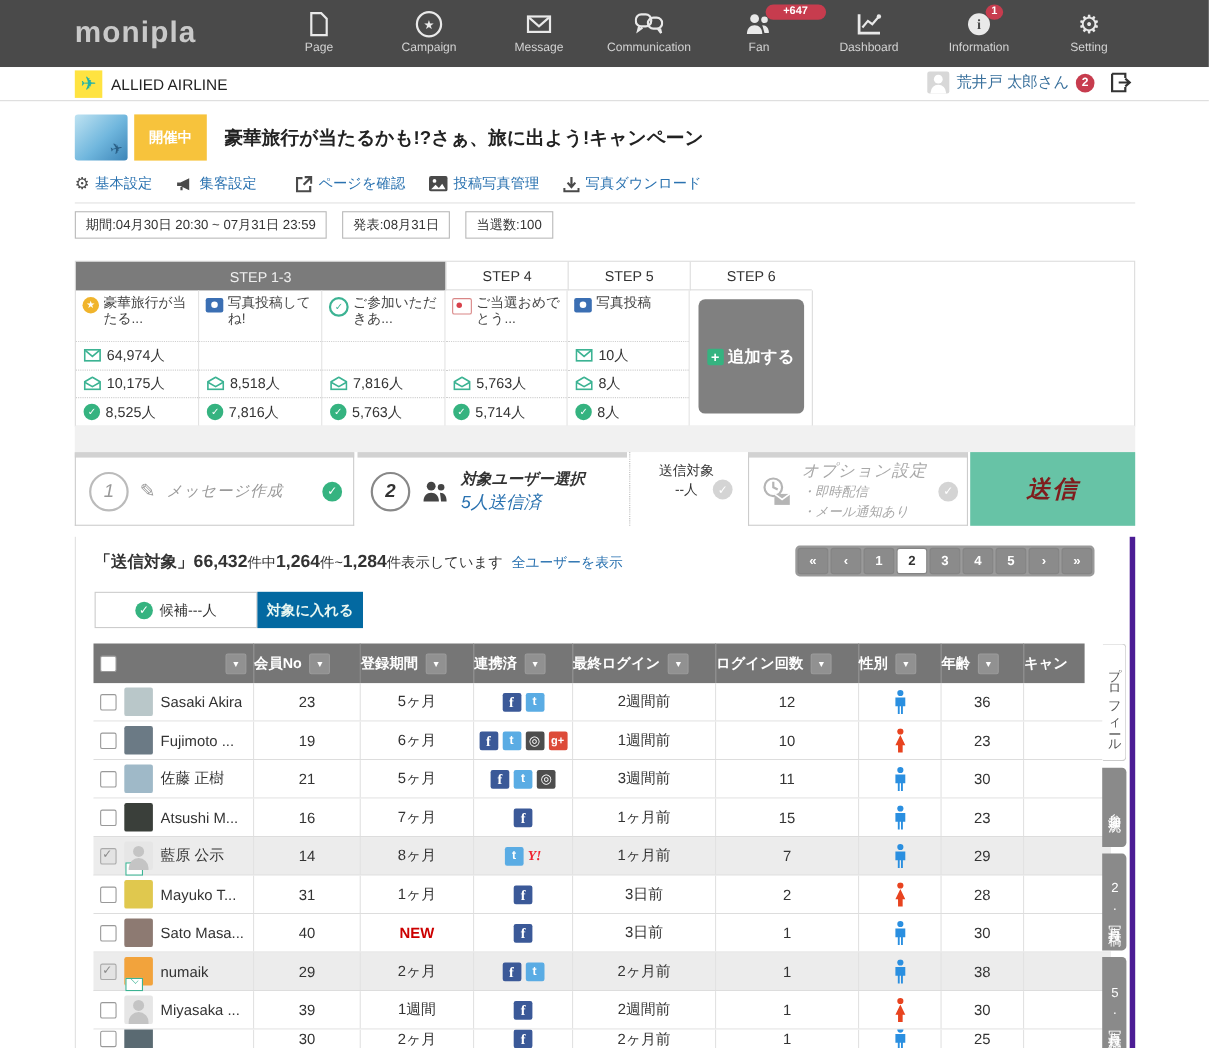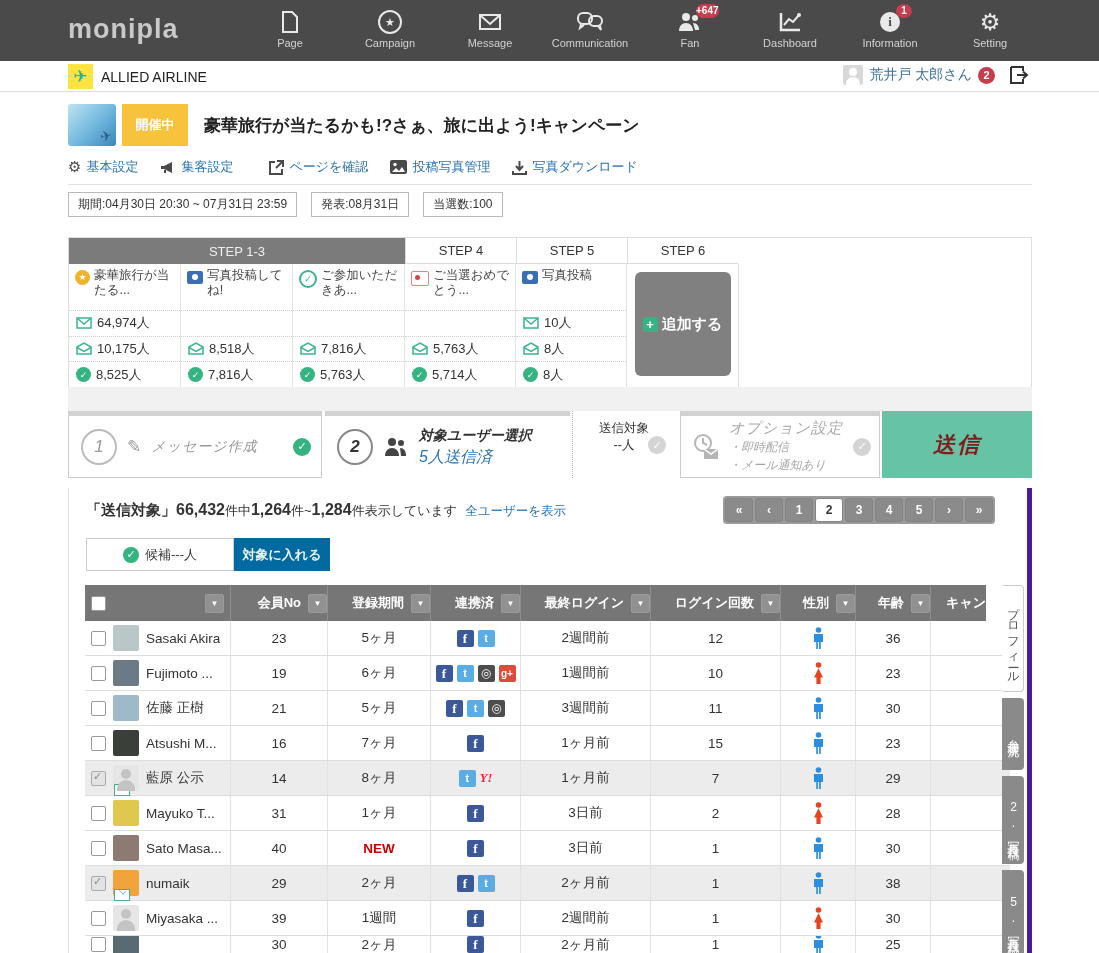--- a/index.html
+++ b/index.html
@@ -8,21 +8,21 @@
 
   
   #topbar{position:absolute;left:0;top:0;width:1099px;height:61px;background:#4a4a4a;}
   #logo{position:absolute;left:68px;top:14px;font-size:27px;font-weight:bold;color:#c9c9c9;letter-spacing:1px;}
   #nav{position:absolute;left:240px;top:0;height:61px;display:flex;}
   .nav-item{width:100px;height:61px;display:flex;flex-direction:column;align-items:center;justify-content:flex-start;
             padding-top:9px;box-sizing:border-box;cursor:pointer;position:relative;}
   .nav-item .nicon{height:26px;display:flex;align-items:center;justify-content:center;color:#e9e9e9;}
   .nav-item .nlabel{font-size:11px;color:#d2d2d2;margin-top:2px;white-space:nowrap;}
   .badge{background:#c73c4e;color:#fff;border-radius:9px;font-size:10px;font-weight:bold;
-         padding:1px 0;line-height:12px;display:inline-block;}
+         padding:1px 16px;line-height:12px;display:inline-block;}
   .nav-badge{position:absolute;top:4px;left:56px;}
   .nav-badge.round{border-radius:50%;width:12px;height:12px;text-align:center;padding:1px 2px;}
   .star-circle{width:20px;height:20px;border:2px solid #e9e9e9;border-radius:50%;
                display:flex;align-items:center;justify-content:center;font-size:11px;color:#e9e9e9;}
   .info-circle{width:20px;height:20px;background:#e9e9e9;border-radius:50%;display:flex;align-items:center;
                justify-content:center;color:#4a4a4a;font-weight:bold;font-size:13px;font-family:"Liberation Serif",serif;}
   .gear-glyph{font-size:23px;line-height:23px;}
 
   
   #userbar{position:absolute;left:0;top:61px;width:1099px;height:30px;background:#fff;border-bottom:1px solid #dcdcdc;}
@@ -126,21 +126,21 @@
   #cand-box{width:148px;height:33px;border:1px solid #ccc;background:#fff;display:flex;align-items:center;
             justify-content:center;gap:6px;box-sizing:border-box;}
   #cand-box span.txt{font-size:13px;color:#333;}
   #cand-btn{width:96px;height:33px;background:#0369a1;color:#e9f7f1;font-size:13px;font-weight:bold;border:none;
             display:flex;align-items:center;justify-content:center;cursor:pointer;}
 
   
   #tablewrap{position:absolute;left:16px;top:97px;width:925px;}
   #thead{display:flex;height:36px;}
   .th{background:#767676;color:#fff;font-size:13px;font-weight:bold;display:flex;align-items:center;
-      justify-content:flex-end;gap:7px;box-sizing:border-box;border-right:1px solid #8d8d8d;}
+      justify-content:flex-start;gap:7px;box-sizing:border-box;border-right:1px solid #8d8d8d;}
   .dd{width:17px;height:17px;background:#919191;border-radius:2px;color:#fff;font-size:8px;display:flex;
       align-items:center;justify-content:center;cursor:pointer;border:1px solid #9b9b9b;}
   .c0{width:146px;} .c1{width:97px;} .c2{width:103px;} .c3{width:90px;} .c4{width:130px;}
   .c5{width:130px;} .c6{width:75px;} .c7{width:75px;} .c8{width:55px;overflow:hidden;border-right:none;}
   .th.c0{justify-content:space-between;padding:0 6px;}
   #tbody .trow{display:flex;height:35px;border-bottom:1px solid #ddd;background:#fff;box-sizing:border-box;}
   #tbody .trow.selected{background:#ececec;}
   #tbody .trow.partial{height:17px;overflow:hidden;border-bottom:none;}
   .td{box-sizing:border-box;border-right:1px solid #e2e2e2;display:flex;align-items:center;justify-content:center;
       font-size:13.5px;color:#333;}

